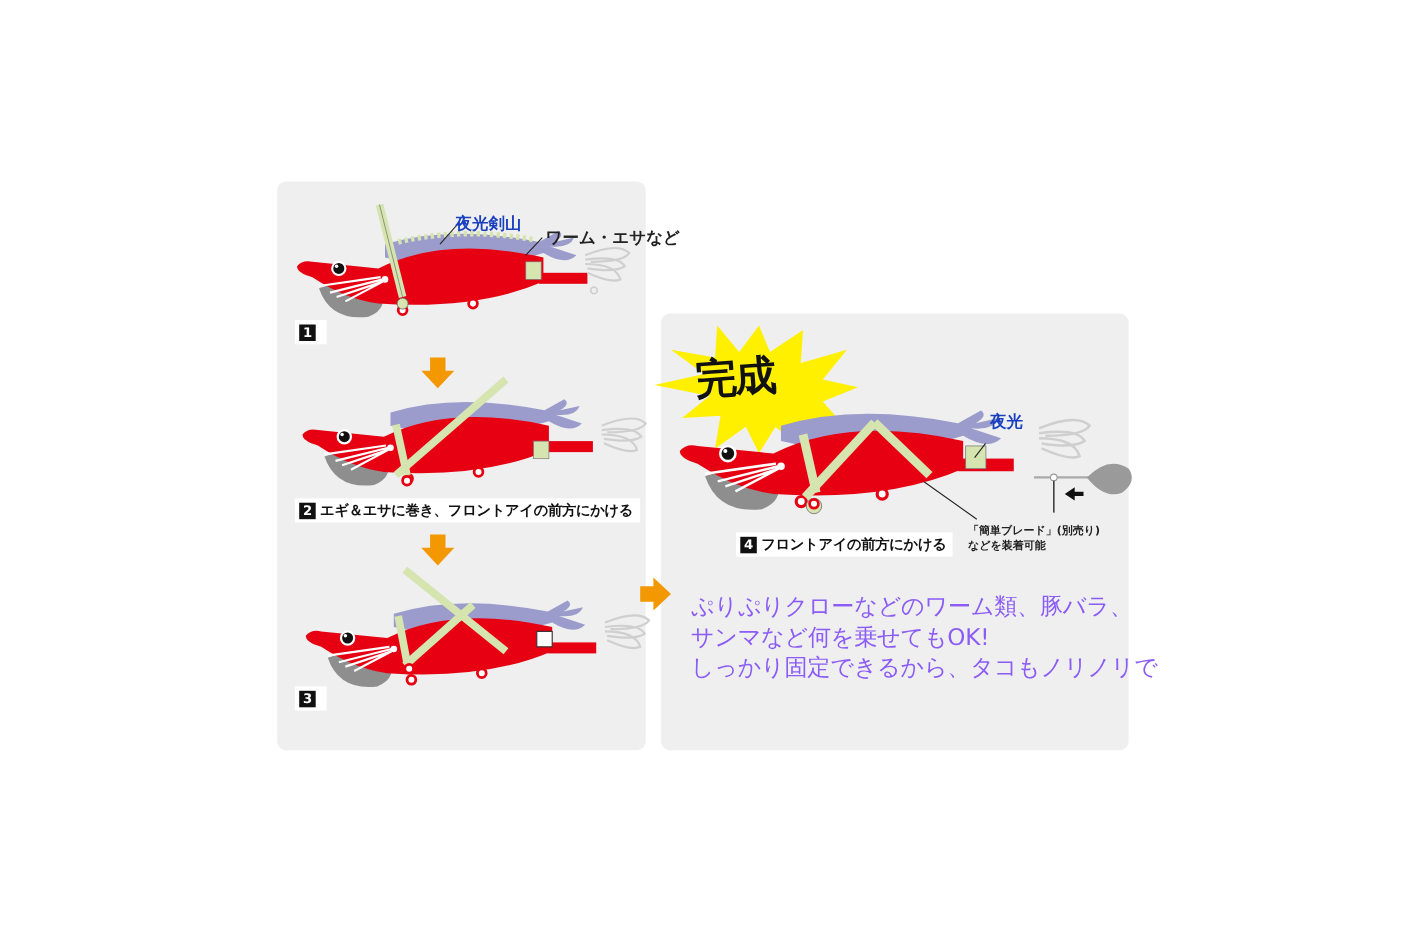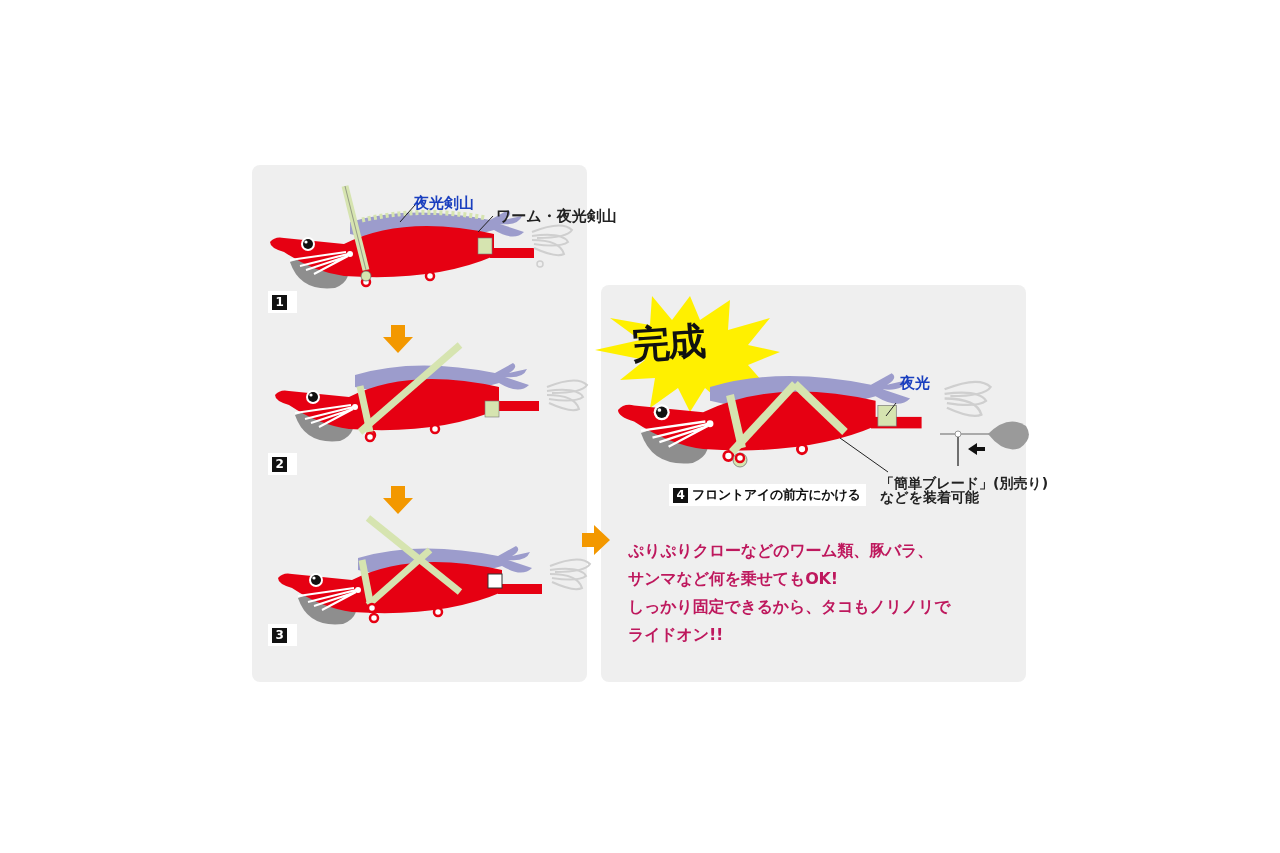--- a/index.html
+++ b/index.html
@@ -8,27 +8,27 @@
   .panel { position:absolute; background:#efefef; border-radius:8px; }
   #panel-left { left:252px; top:165px; width:335px; height:517px; }
   #panel-right { left:601px; top:285px; width:425px; height:397px; }
   .step-label { position:absolute; background:#ffffff; height:22px; display:flex; align-items:center;
                 padding:0 6px 0 4px; font-weight:bold; font-size:13px; color:#111; white-space:nowrap; letter-spacing:-0.3px; }
   .step-num { display:inline-flex; width:15px; height:15px; background:#111; color:#fff; font-size:12px;
               font-weight:bold; align-items:center; justify-content:center; margin-right:4px; }
   .callout { position:absolute; font-size:15px; font-weight:bold; white-space:nowrap; }
   .callout.blue { color:#1a3fbf; }
   .callout.dark { color:#222; }
-  .caption { position:absolute; left:628px; top:537px; width:390px; font-size:16px; font-weight:bold;
-             line-height:28px; color:#be185d; letter-spacing:-0.2px; }
+  .caption { position:absolute; left:628px; top:537px; width:390px; font-size:21px; font-weight:normal;
+             line-height:28px; color:#8b5cf6; letter-spacing:-0.2px; }
   .caption div { white-space:nowrap; }
   .kansei { position:absolute; left:632px; top:318px; font-size:38px; font-weight:bold; color:#111;
             letter-spacing:-2px; transform:rotate(-4deg); }
   svg.abs { position:absolute; left:0; top:0; }
-  .blade-note { position:absolute; left:880px; top:476px; font-size:14px; font-weight:bold; color:#222; line-height:14px; }
+  .blade-note { position:absolute; left:880px; top:476px; font-size:10px; font-weight:bold; color:#222; line-height:14px; }
 </style>
 </head>
 <body>
 
 <div class="panel" id="panel-left"></div>
 <div class="panel" id="panel-right"></div>
 
 <svg class="abs" width="1280" height="853" viewBox="0 0 1280 853">
   <defs>
     <g id="hook">
@@ -113,41 +113,41 @@
   <line x1="940" y1="434" x2="990" y2="434" stroke="#aaa" stroke-width="2"></line>
   <circle cx="958" cy="434" r="3" fill="#fff" stroke="#999" stroke-width="1"></circle>
   <path d="M988 434 q20 -20 38 -8 q8 12 -6 22 q-16 6 -32 -14z" fill="#9a9a9a"></path>
   <path d="M985 447 h-8 v-4 l-9 6 l9 6 v-4 h8z" fill="#111"></path>
   <line x1="958" y1="437" x2="958" y2="466" stroke="#444" stroke-width="1.5"></line>
   <line x1="840" y1="438" x2="888" y2="472" stroke="#222" stroke-width="1"></line>
   <line x1="896" y1="403" x2="886" y2="416" stroke="#222" stroke-width="1"></line>
 </svg>
 
 <div class="callout blue" style="left:414px; top:194px;">夜光剣山</div>
-<div class="callout dark" style="left:496px; top:207px;">ワーム・夜光剣山</div>
+<div class="callout dark" style="left:496px; top:207px;">ワーム・エサなど</div>
 <div class="callout blue" style="left:900px; top:374px;">夜光</div>
 <div class="blade-note">
   <div>「簡単ブレード」(別売り)</div>
   <div>などを装着可能</div>
 </div>
 
 <div class="kansei">完成</div>
 
 <div class="step-label" style="left:268px; top:291px;">
   <span class="step-num">1</span>
 </div>
 <div class="step-label" style="left:268px; top:453px;">
   <span class="step-num">2</span>
+  <span>エギ＆エサに巻き、フロントアイの前方にかける</span>
 </div>
 <div class="step-label" style="left:268px; top:624px;">
   <span class="step-num">3</span>
 </div>
 <div class="step-label" style="left:669px; top:484px;">
   <span class="step-num">4</span>
   <span>フロントアイの前方にかける</span>
 </div>
 
 <div class="caption">
   <div>ぷりぷりクローなどのワーム類、豚バラ、</div>
   <div>サンマなど何を乗せてもOK!</div>
   <div>しっかり固定できるから、タコもノリノリで</div>
-  <div>ライドオン!!</div>
 </div>
 
 </body></html>

